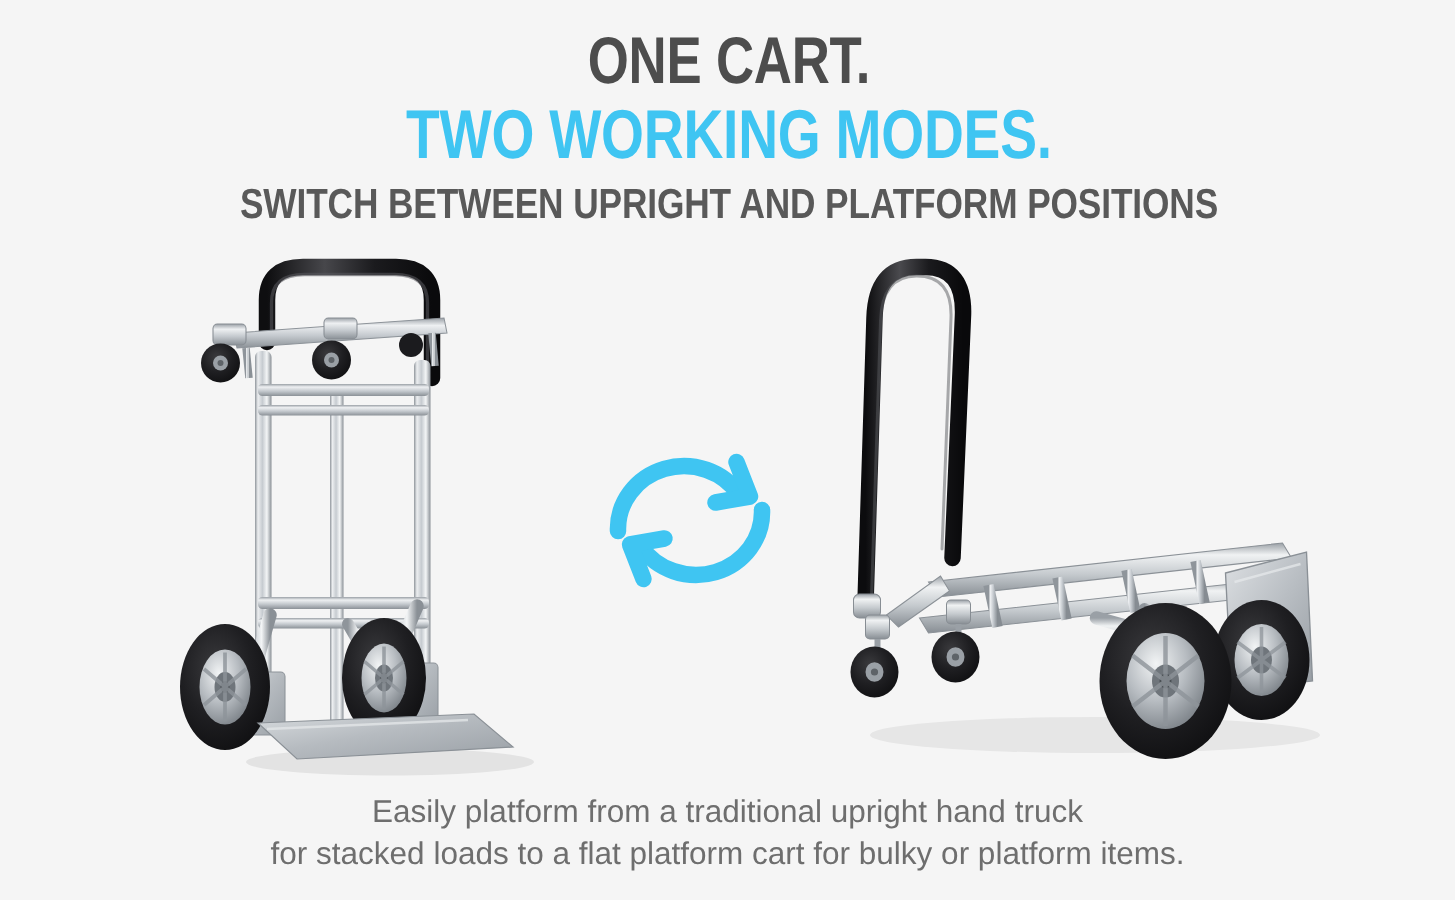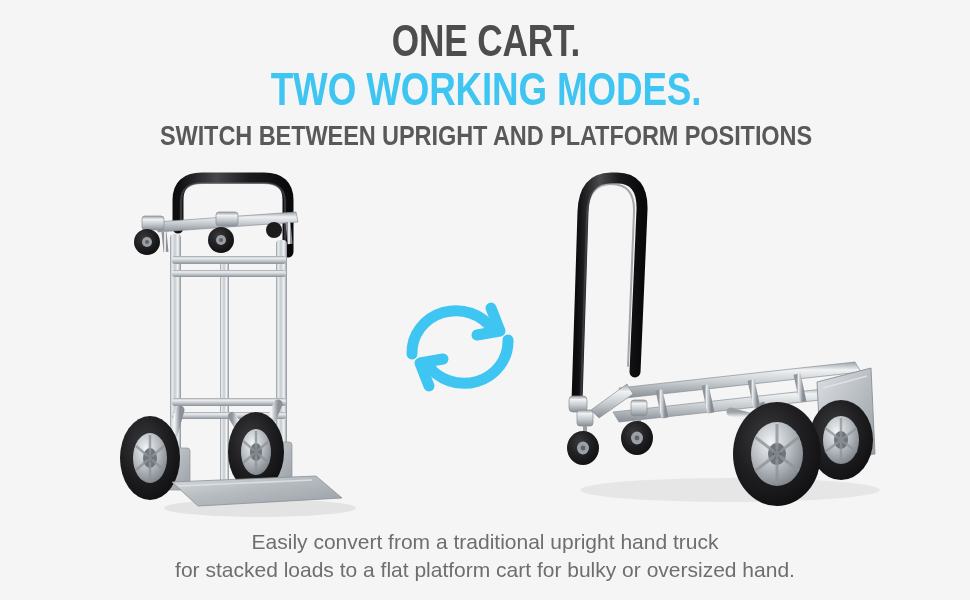--- a/index.html
+++ b/index.html
@@ -331,17 +331,17 @@
         <path d="M13 62 A44 42 0 0 1 94 38"></path>
         <polyline points="92,16 101,39 78,43" stroke-width="11"></polyline>
 
         <path d="M109 48 A44 42 0 0 1 28 72"></path>
         <polyline points="30,94 21,71 44,67" stroke-width="11"></polyline>
       </g>
     </svg>
   </div>
 
   <div class="caption">
-    <span>Easily convert from a traditional upright hand truck</span>
-    <span>for stacked loads to a flat platform cart for bulky or oversized hand.</span>
+    <span>Easily platform from a traditional upright hand truck</span>
+    <span>for stacked loads to a flat platform cart for bulky or platform items.</span>
   </div>
 
 </div>
 
 </body></html>

